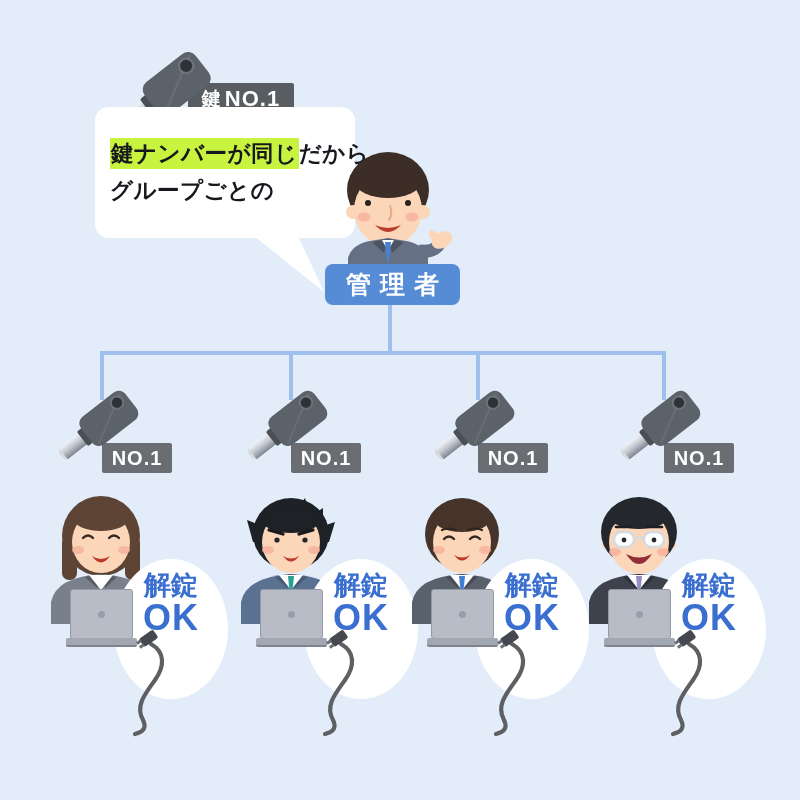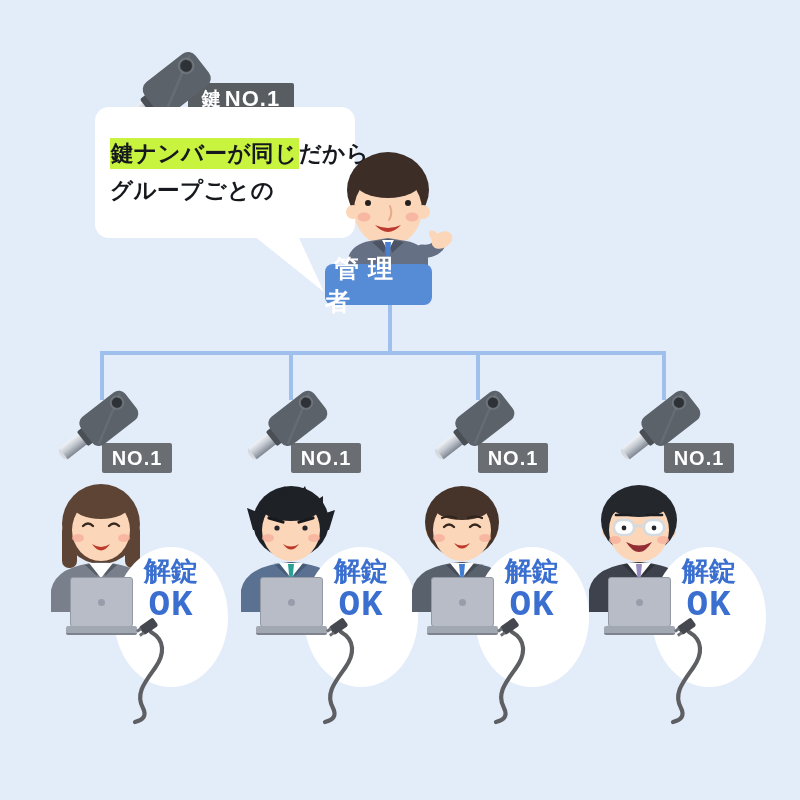--- a/index.html
+++ b/index.html
@@ -24,29 +24,29 @@
   .key-tag{width:70px;height:30px;background:#6a6e73;z-index:2;border-radius:2px;top:443px;
            display:flex;align-items:center;justify-content:center;color:#fff;font-weight:bold;
            font-size:20px;letter-spacing:1px;}
 
   
   .key-top{left:115px;top:44px;width:106px;height:92px;z-index:3;}
   .key-small{top:384px;width:92px;height:80px;z-index:3;}
 
   
   .manager-svg{left:322px;top:146px;width:140px;height:124px;z-index:5;}
-  .manager-label{left:325px;top:264px;width:107px;height:41px;background:#568bd5;border-radius:8px;z-index:6;
+  .manager-label{left:325px;top:264px;width:135px;height:41px;background:#568bd5;border-radius:8px;z-index:6;
                  display:flex;align-items:center;justify-content:center;color:#fff;font-weight:bold;
                  font-size:25px;letter-spacing:9px;text-indent:9px;}
 
   
   .tline{background:#9fc0ec;z-index:1;}
 
   
-  .unit{top:472px;width:215px;height:260px;z-index:2;font-family:Liberation Mono, monospace;}
+  .unit{top:484px;width:215px;height:260px;z-index:2;}
   .unit .person{left:0;top:0;width:160px;height:140px;z-index:1;}
   .unlock-bubble{left:93px;top:75px;width:114px;height:140px;background:#fff;border-radius:50%;z-index:2;}
   .laptop{left:49px;top:105px;width:63px;height:50px;background:#b7bcc6;border:1px solid #949aa5;
           border-radius:3px;z-index:3;box-sizing:border-box;}
   .laptop .dot{position:absolute;left:50%;top:44%;width:7px;height:7px;margin-left:-3.5px;
                border-radius:50%;background:#979daa;}
   .laptop-base{left:45px;top:154px;width:71px;height:7px;background:#a2a8b2;border-bottom:2px solid #7e838d;
                border-radius:2px;z-index:3;}
   .cable{left:98px;top:142px;width:80px;height:112px;z-index:4;}
   .unlock-text{left:93px;top:86px;width:114px;text-align:center;z-index:5;color:#3a6fd0;font-weight:bold;}

